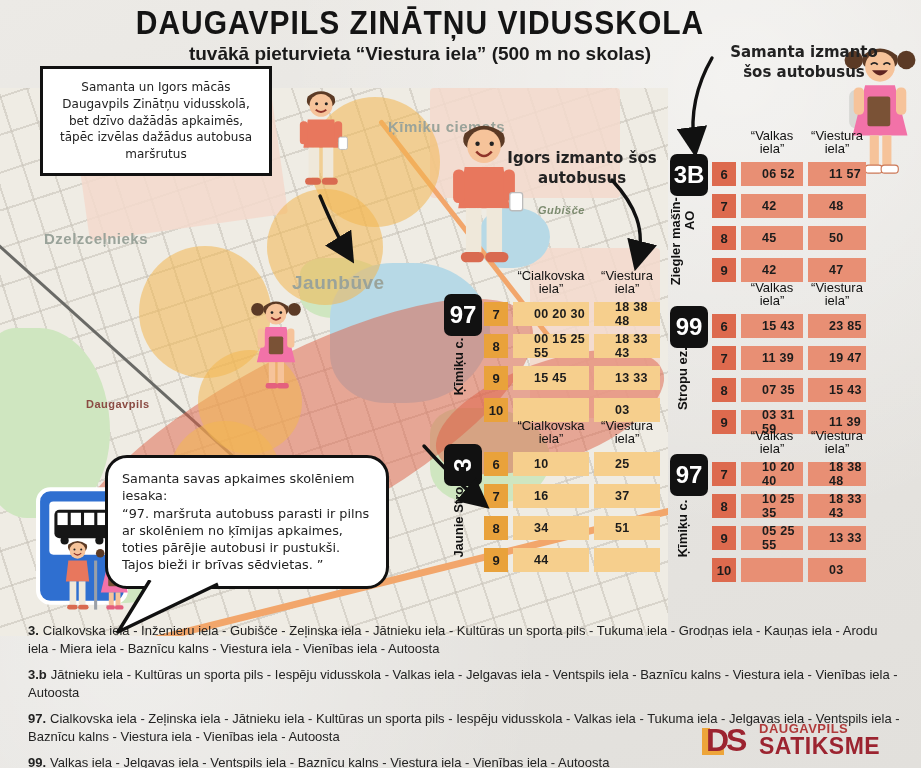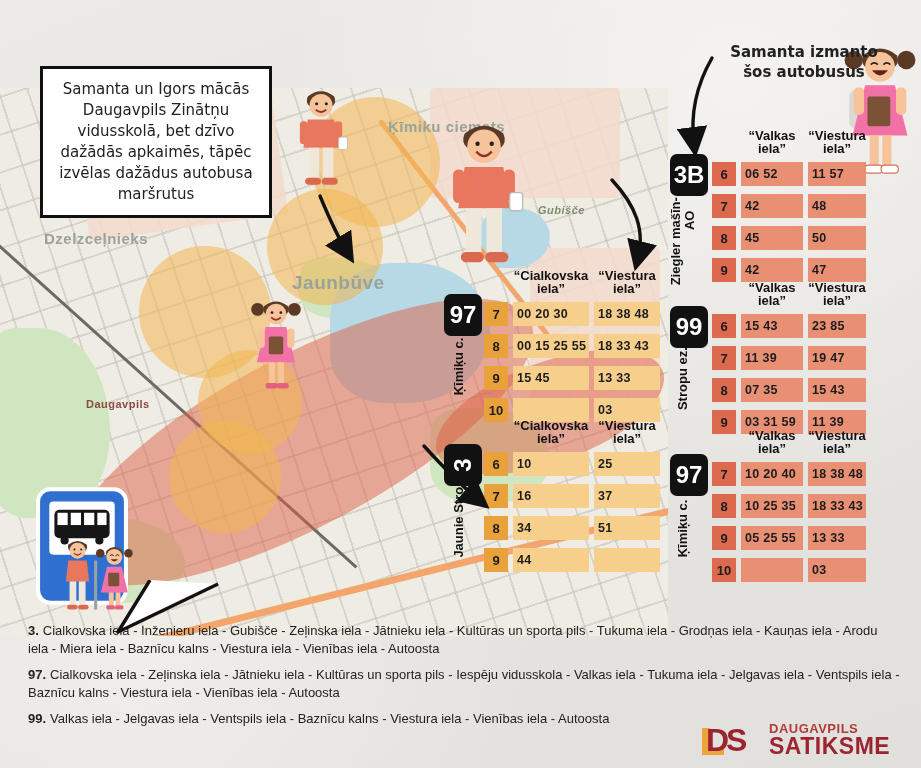--- a/index.html
+++ b/index.html
@@ -29,39 +29,39 @@
   .m-label { position:absolute; color:#9aa39a; font-weight:bold; letter-spacing:.5px; }
 
   
   .title-block { position:absolute; left:120px; top:6px; width:600px; text-align:center; z-index:30; }
   .title { font-size:30px; font-weight:bold; letter-spacing:1px; color:#141414; transform:scaleY(1.08); }
   .subtitle { font-size:19px; font-weight:bold; color:#1a1a1a; margin-top:3px; }
 
   
   .comic { font-family:"DejaVu Sans", sans-serif; }
   .intro-box { position:absolute; left:40px; top:66px; width:232px; background:#fff;
-    border:3px solid #111; padding:10px 8px; text-align:center; font-size:15px;
+    border:3px solid #111; padding:10px 8px; text-align:center; font-size:12px;
     line-height:1.4; color:#222; z-index:30; }
   .speech-bubble { position:absolute; left:105px; top:455px; width:284px; background:#fff;
     border:3.5px solid #111; border-radius:22px; padding:12px 14px; font-size:12.8px;
     line-height:1.35; color:#222; z-index:40; }
   .bubble-tail { position:absolute; left:108px; top:580px; z-index:41; }
   .hand-label { position:absolute; font-size:15px; font-weight:bold; color:#222;
     text-align:center; line-height:1.35; z-index:30; }
 
   
   .btable { position:absolute; z-index:25; }
   .thead { display:flex; gap:5px; margin-bottom:6px; }
   .hspace { width:24px; flex:none; }
-  .hcol { font-weight:bold; font-size:13px; line-height:1.05; text-align:center; color:#111;
+  .hcol { font-weight:normal; font-size:13px; line-height:1.05; text-align:center; color:#111;
     display:flex; align-items:flex-end; justify-content:center; min-height:30px; }
   .trow { display:flex; gap:5px; margin-bottom:8px; }
   .hcell { width:24px; height:24px; flex:none; display:flex; align-items:center;
     justify-content:center; font-weight:bold; font-size:13px; color:#1c1c1c; }
-  .tcell { height:24px; display:flex; align-items:center; padding-left:4px;
+  .tcell { height:24px; display:flex; align-items:center; padding-left:21px;
     font-weight:bold; font-size:12.5px; color:#1c1c1c; letter-spacing:.3px; }
   .yellow .hcell { background:#e9a23b; }
   .yellow .tcell { background:#f6cf8d; }
   .red .hcell { background:#dd6a4e; }
   .red .tcell { background:#e88f74; }
   .yellow .w1, .yellow .hcol.w1 { width:76px; }
   .yellow .w2, .yellow .hcol.w2 { width:66px; }
   .red .w1, .red .hcol.w1 { width:62px; }
   .red .w2, .red .hcol.w2 { width:58px; }
   .badge { position:absolute; width:38px; height:42px; background:#111; border-radius:7px;
@@ -76,21 +76,21 @@
   .red .side { left:-104px; top:80px; }
 
   
   .route-notes { position:absolute; left:28px; top:622px; width:872px; z-index:30;
     font-size:13px; line-height:1.42; color:#222; }
   .route-notes p { margin-bottom:7px; }
   .route-notes b { margin-right:4px; }
 
   
   .logo { position:absolute; left:698px; top:720px; display:flex; align-items:center;
-    gap:15px; z-index:30; }
+    gap:5px; z-index:30; }
   .logo-text .l1 { font-size:13px; font-weight:bold; color:#b03a3a; letter-spacing:.5px; line-height:1; }
   .logo-text .l2 { font-size:23px; font-weight:bold; color:#9c2430; letter-spacing:.5px; line-height:1; }
 
   .char { position:absolute; z-index:22; }
   .overlay { position:absolute; left:0; top:0; width:921px; height:768px; z-index:35;
     pointer-events:none; }
   .sign { position:absolute; z-index:20; }
 </style>
 </head>
 <body>
@@ -119,23 +119,28 @@
     <div class="m-spot" style="left:198px;top:262px;width:104px;height:104px;"></div>
     <div class="m-spot" style="left:169px;top:333px;width:112px;height:112px;"></div>
 
     <div class="m-label" style="left:388px;top:30px;font-size:15px;">Ķīmiku ciemats</div>
     <div class="m-label" style="left:292px;top:184px;font-size:19px;">Jaunbūve</div>
     <div class="m-label" style="left:44px;top:142px;font-size:15px;">Dzelzceļnieks</div>
     <div class="m-label" style="left:86px;top:310px;font-size:11px;color:#8a4a42;">Daugavpils</div>
     <div class="m-label" style="left:538px;top:116px;font-size:11px;font-style:italic;color:#7c8b6f;">Gubišče</div>
   </div>
 
+  <div class="title-block">
+    <div class="title">DAUGAVPILS ZINĀTŅU VIDUSSKOLA</div>
+    <div class="subtitle">tuvākā pieturvieta “Viestura iela” (500 m no skolas)</div>
+  </div>
 
   <div class="intro-box comic">Samanta un Igors mācās Daugavpils Zinātņu vidusskolā, bet dzīvo dažādās apkaimēs, tāpēc izvēlas dažādus autobusa maršrutus</div>
 
+  <div class="hand-label comic" style="left:492px;top:148px;width:180px;">Igors izmanto šos autobusus</div>
   <div class="hand-label comic" style="left:714px;top:42px;width:180px;">Samanta izmanto šos autobusus</div>
 
   <svg class="char" style="left:290px;top:86px;" width="62" height="104" viewBox="0 0 70 118">
     <path d="M20 12 Q35 0 50 12 Q53 19 48 23 Q35 14 22 23 Q17 19 20 12" fill="#5b3a25"></path>
     <circle cx="35" cy="22" r="13" fill="#f6c39a"></circle>
     <circle cx="30" cy="20" r="1.7" fill="#222"></circle>
       <circle cx="41" cy="20" r="1.7" fill="#222"></circle>
     <path d="M29 27 Q35 32 41 27" stroke="#90342a" stroke-width="2" fill="none"></path>
     <path d="M20 38 L50 38 L55 70 L15 70 Z" fill="#e8775d"></path>
     <rect x="11" y="40" width="9" height="26" rx="4" fill="#e8775d"></rect>
@@ -394,38 +399,43 @@
       <div class="tcell w1">05 25 55</div>
       <div class="tcell w2">13 33</div>
     </div>
     <div class="trow">
       <div class="hcell">10</div>
       <div class="tcell w1"></div>
       <div class="tcell w2">03</div>
     </div>
   </div>
 
+  <div class="speech-bubble comic">
+    <div>Samanta savas apkaimes skolēniem iesaka:</div>
+    <div>“97. maršruta autobuss parasti ir pilns ar skolēniem no ķīmijas apkaimes, toties pārējie autobusi ir pustukši. Tajos bieži ir brīvas sēdvietas. ”</div>
+  </div>
   <svg class="bubble-tail" width="130" height="58" viewBox="0 0 130 58">
     <path d="M 42 0 L 10 52 L 110 4" fill="#fff" stroke="#111" stroke-width="3.4" stroke-linejoin="round"></path>
   </svg>
 
   <svg class="overlay" viewBox="0 0 921 768">
     <defs>
       <marker id="ah" markerWidth="9" markerHeight="9" refX="5" refY="4.5" orient="auto">
         <path d="M0,0 L9,4.5 L0,9 Z" fill="#111"></path>
       </marker>
     </defs>
     <path d="M 320 196 C 330 220 336 234 347 252" fill="none" stroke="#111" stroke-width="3.4" stroke-linecap="round" marker-end="url(#ah)"></path>
     <path d="M 612 180 C 636 206 645 230 638 258" fill="none" stroke="#111" stroke-width="3.4" stroke-linecap="round" marker-end="url(#ah)"></path>
     <path d="M 712 58 C 697 84 690 112 694 144" fill="none" stroke="#111" stroke-width="3.4" stroke-linecap="round" marker-end="url(#ah)"></path>
     <path d="M 424 446 C 444 468 462 486 479 500" fill="none" stroke="#111" stroke-width="3.4" stroke-linecap="round" marker-end="url(#ah)"></path>
   </svg>
 
   <div class="route-notes">
     <p><b>3.</b><span>Cialkovska iela - Inženieru iela - Gubišče - Zeļinska iela - Jātnieku iela - Kultūras un sporta pils - Tukuma iela - Grodņas iela - Kauņas iela - Arodu iela - Miera iela - Baznīcu kalns - Viestura iela - Vienības iela - Autoosta</span></p>
+    <p><b>3.b</b><span>Jātnieku iela - Kultūras un sporta pils - Iespēju vidusskola - Valkas iela - Jelgavas iela - Ventspils iela - Baznīcu kalns - Viestura iela - Vienības iela - Autoosta</span></p>
     <p><b>97.</b><span>Cialkovska iela - Zeļinska iela - Jātnieku iela - Kultūras un sporta pils - Iespēju vidusskola - Valkas iela - Tukuma iela - Jelgavas iela - Ventspils iela - Baznīcu kalns - Viestura iela - Vienības iela - Autoosta</span></p>
     <p><b>99.</b><span>Valkas iela - Jelgavas iela - Ventspils iela - Baznīcu kalns - Viestura iela - Vienības iela - Autoosta</span></p>
   </div>
 
   <div class="logo">
     <svg width="56" height="40" viewBox="0 0 56 40">
       <path d="M4 8 h8 v20 h14 v7 h-22 Z" fill="#eda53a"></path>
       <text x="8" y="31" font-family="Liberation Sans, sans-serif" font-size="32" font-weight="bold" fill="#9c2430" letter-spacing="-3">DS</text>
     </svg>
     <div class="logo-text">

